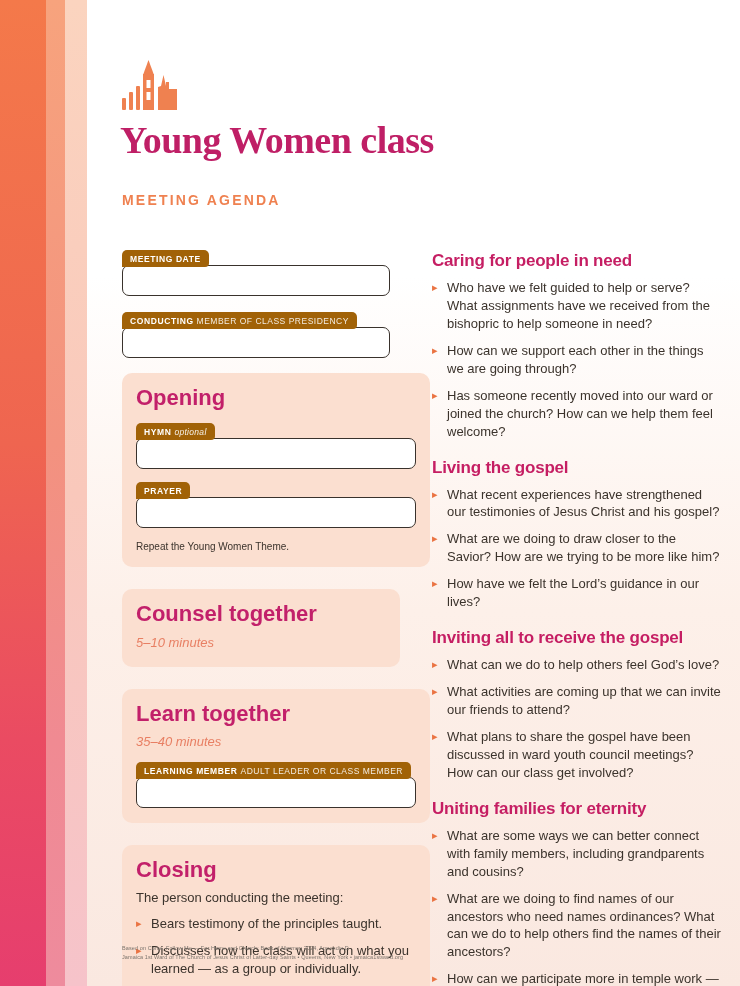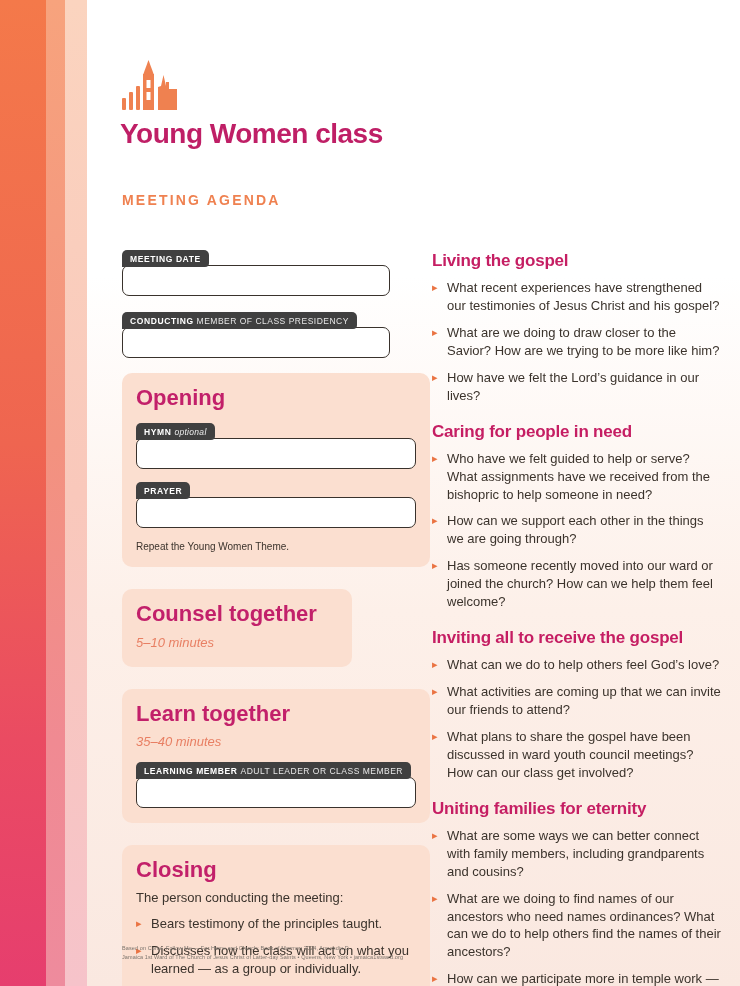--- a/index.html
+++ b/index.html
@@ -12,41 +12,41 @@
   
   .strip{position:absolute;top:0;bottom:0;left:0;width:87px;}
   .strip .b1{position:absolute;top:0;bottom:0;left:0;width:46px;
     background:linear-gradient(180deg,#f4794a 0%,#ef6550 45%,#ea4b62 75%,#e63e6e 100%);}
   .strip .b2{position:absolute;top:0;bottom:0;left:46px;width:19px;
     background:linear-gradient(180deg,#f7a37d 0%,#f3927f 45%,#f08a92 75%,#ee8b9d 100%);}
   .strip .b3{position:absolute;top:0;bottom:0;left:65px;width:22px;
     background:linear-gradient(180deg,#fbd4bf 0%,#f9c8bb 50%,#f6c3ca 100%);}
   
   .logo{position:absolute;left:122px;top:60px;width:64px;height:50px;}
-  .page-title{position:absolute;left:120px;top:118px;font-size:28px;font-weight:600;
-    color:#bf1f66;letter-spacing:-0.5px;}
+  .page-title{position:absolute;left:120px;top:118px;font-size:38px;font-weight:600;
+    color:#bf1f66;letter-spacing:-0.5px;font-family:Liberation Serif, serif;}
   .page-subtitle{position:absolute;left:122px;top:192px;font-size:14px;font-weight:700;
     color:#ef8150;letter-spacing:2.2px;}
   
   .columns{position:absolute;left:122px;top:247px;width:600px;display:flex;gap:42px;align-items:flex-start;}
   .col-left{width:268px;flex:0 0 268px;}
   .col-right{width:290px;flex:0 0 290px;padding-top:4px;}
   
   .field{margin-bottom:13px;}
   .tab{display:inline-block;position:relative;z-index:2;vertical-align:bottom;
-    background:#404040;color:#fff;font-size:8.5px;font-weight:700;letter-spacing:0.6px;
+    background:#a16207;color:#fff;font-size:8.5px;font-weight:700;letter-spacing:0.6px;
     padding:4px 8px 3px 8px;border-radius:5px 5px 4px 0;margin-bottom:-2px;}
   .tab .rest{font-weight:400;opacity:0.88;letter-spacing:0.5px;}
   .tab .opt{font-weight:400;font-style:italic;opacity:0.9;text-transform:none;letter-spacing:0.3px;}
   .boxinput{display:block;position:relative;z-index:1;width:100%;height:31px;box-sizing:border-box;
     background:#ffffff;border:1.6px solid #39322c;border-radius:7px;outline:none;
     font-family:"Liberation Sans",sans-serif;font-size:13px;padding:0 8px;color:#3b332c;}
   
   .card{background:#fbdfd0;border-radius:10px;padding:10px 14px 13px 14px;margin-bottom:22px;width:308px;box-sizing:border-box;}
-  .card.wide{width:230px;}
+  .card.wide{width:278px;}
   .card h2{margin:2px 0 8px 0;font-size:22px;line-height:1.15;font-weight:600;color:#c2206a;}
   .card .minutes{margin:0 0 4px 0;font-size:13px;font-style:italic;color:#e87f63;}
   .card .field{margin-top:10px;margin-bottom:2px;}
   .card .note{margin:13px 0 2px 0;font-size:10px;color:#3b332c;}
   .card .intro{margin:8px 0 10px 0;font-size:13px;color:#3b332c;}
   
   ul.qlist{list-style:none;margin:0;padding:0;}
   ul.qlist li{position:relative;padding-left:15px;margin-bottom:9px;font-size:13px;line-height:1.38;color:#3b332c;}
   .arrow{position:absolute;left:0;top:0;color:#ea7342;font-size:11px;line-height:1.6;}
   .arrow::before{content:"\25B8";}
@@ -132,34 +132,34 @@
         <li><span class="arrow"></span><span>Discusses how the class will act on what you learned — as a group or individually.</span></li>
       </ul>
 
     </div>
 
   </div>
 
   <div class="col-right">
 
     <div class="rsec">
+      <h3>Caring for people in need</h3>
+      <ul class="qlist">
+        <li><span class="arrow"></span><span>Who have we felt guided to help or serve? What assignments have we received from the bishopric to help someone in need?</span></li>
+        <li><span class="arrow"></span><span>How can we support each other in the things we are going through?</span></li>
+        <li><span class="arrow"></span><span>Has someone recently moved into our ward or joined the church? How can we help them feel welcome?</span></li>
+      </ul>
+    </div>
+
+    <div class="rsec">
       <h3>Living the gospel</h3>
       <ul class="qlist">
         <li><span class="arrow"></span><span>What recent experiences have strengthened our testimonies of Jesus Christ and his gospel?</span></li>
         <li><span class="arrow"></span><span>What are we doing to draw closer to the Savior? How are we trying to be more like him?</span></li>
         <li><span class="arrow"></span><span>How have we felt the Lord’s guidance in our lives?</span></li>
-      </ul>
-    </div>
-
-    <div class="rsec">
-      <h3>Caring for people in need</h3>
-      <ul class="qlist">
-        <li><span class="arrow"></span><span>Who have we felt guided to help or serve? What assignments have we received from the bishopric to help someone in need?</span></li>
-        <li><span class="arrow"></span><span>How can we support each other in the things we are going through?</span></li>
-        <li><span class="arrow"></span><span>Has someone recently moved into our ward or joined the church? How can we help them feel welcome?</span></li>
       </ul>
     </div>
 
     <div class="rsec">
       <h3>Inviting all to receive the gospel</h3>
       <ul class="qlist">
         <li><span class="arrow"></span><span>What can we do to help others feel God’s love?</span></li>
         <li><span class="arrow"></span><span>What activities are coming up that we can invite our friends to attend?</span></li>
         <li><span class="arrow"></span><span>What plans to share the gospel have been discussed in ward youth council meetings? How can our class get involved?</span></li>
       </ul>

